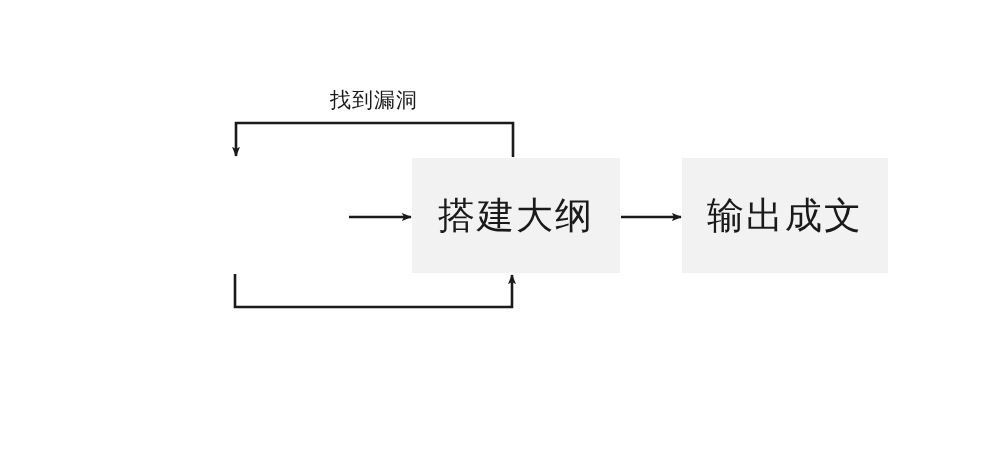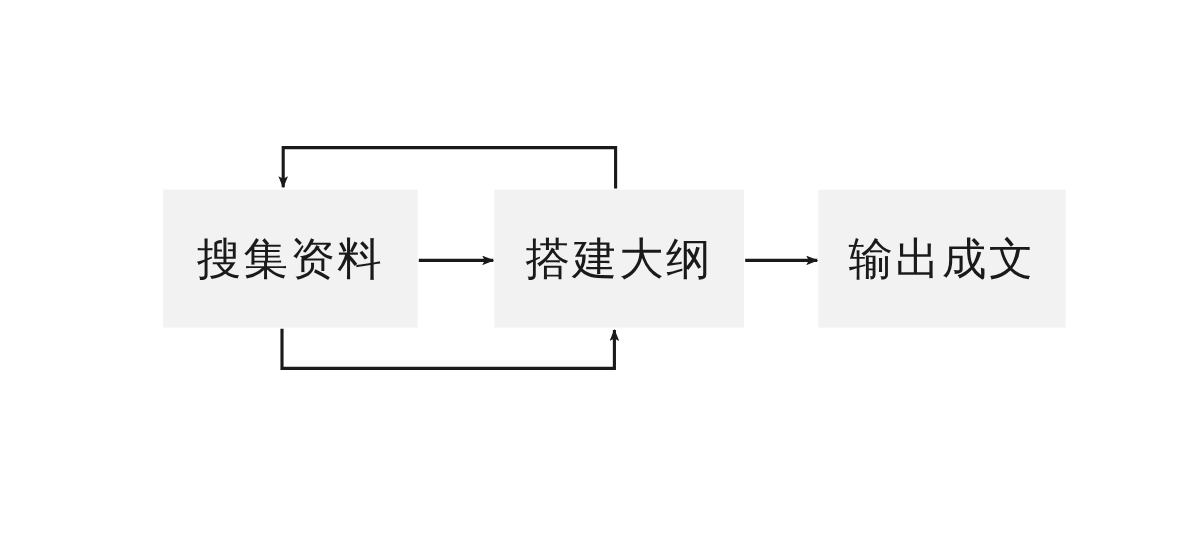--- a/index.html
+++ b/index.html
@@ -69,27 +69,25 @@
 
     <line x1="349" y1="217" x2="411" y2="217" stroke="#1a1a1a" stroke-width="2.6" marker-end="url(#arrowhead)"></line>
 
     <line x1="621" y1="217" x2="681" y2="217" stroke="#1a1a1a" stroke-width="2.6" marker-end="url(#arrowhead)"></line>
 
     <path d="M513,157 L513,123 L236,123 L236,156" fill="none" stroke="#1a1a1a" stroke-width="2.6" stroke-linejoin="miter" marker-end="url(#arrowhead)"></path>
 
     <path d="M235,274 L235,307 L512,307 L512,275" fill="none" stroke="#1a1a1a" stroke-width="2.6" stroke-linejoin="miter" marker-end="url(#arrowhead)"></path>
   </svg>
 
-  <div class="node-box" id="node-gather">
-    <span class="node-label">搜集资料</span>
-  </div>
 
   <div class="node-box" id="node-output">
     <span class="node-label">输出成文</span>
   </div>
 
   <div class="node-box" id="node-outline">
     <span class="node-label">搭建大纲</span>
   </div>
 
+  <div class="edge-label" id="label-find-gap">找到漏洞</div>
 
 
 </div>
 
 </body></html>

